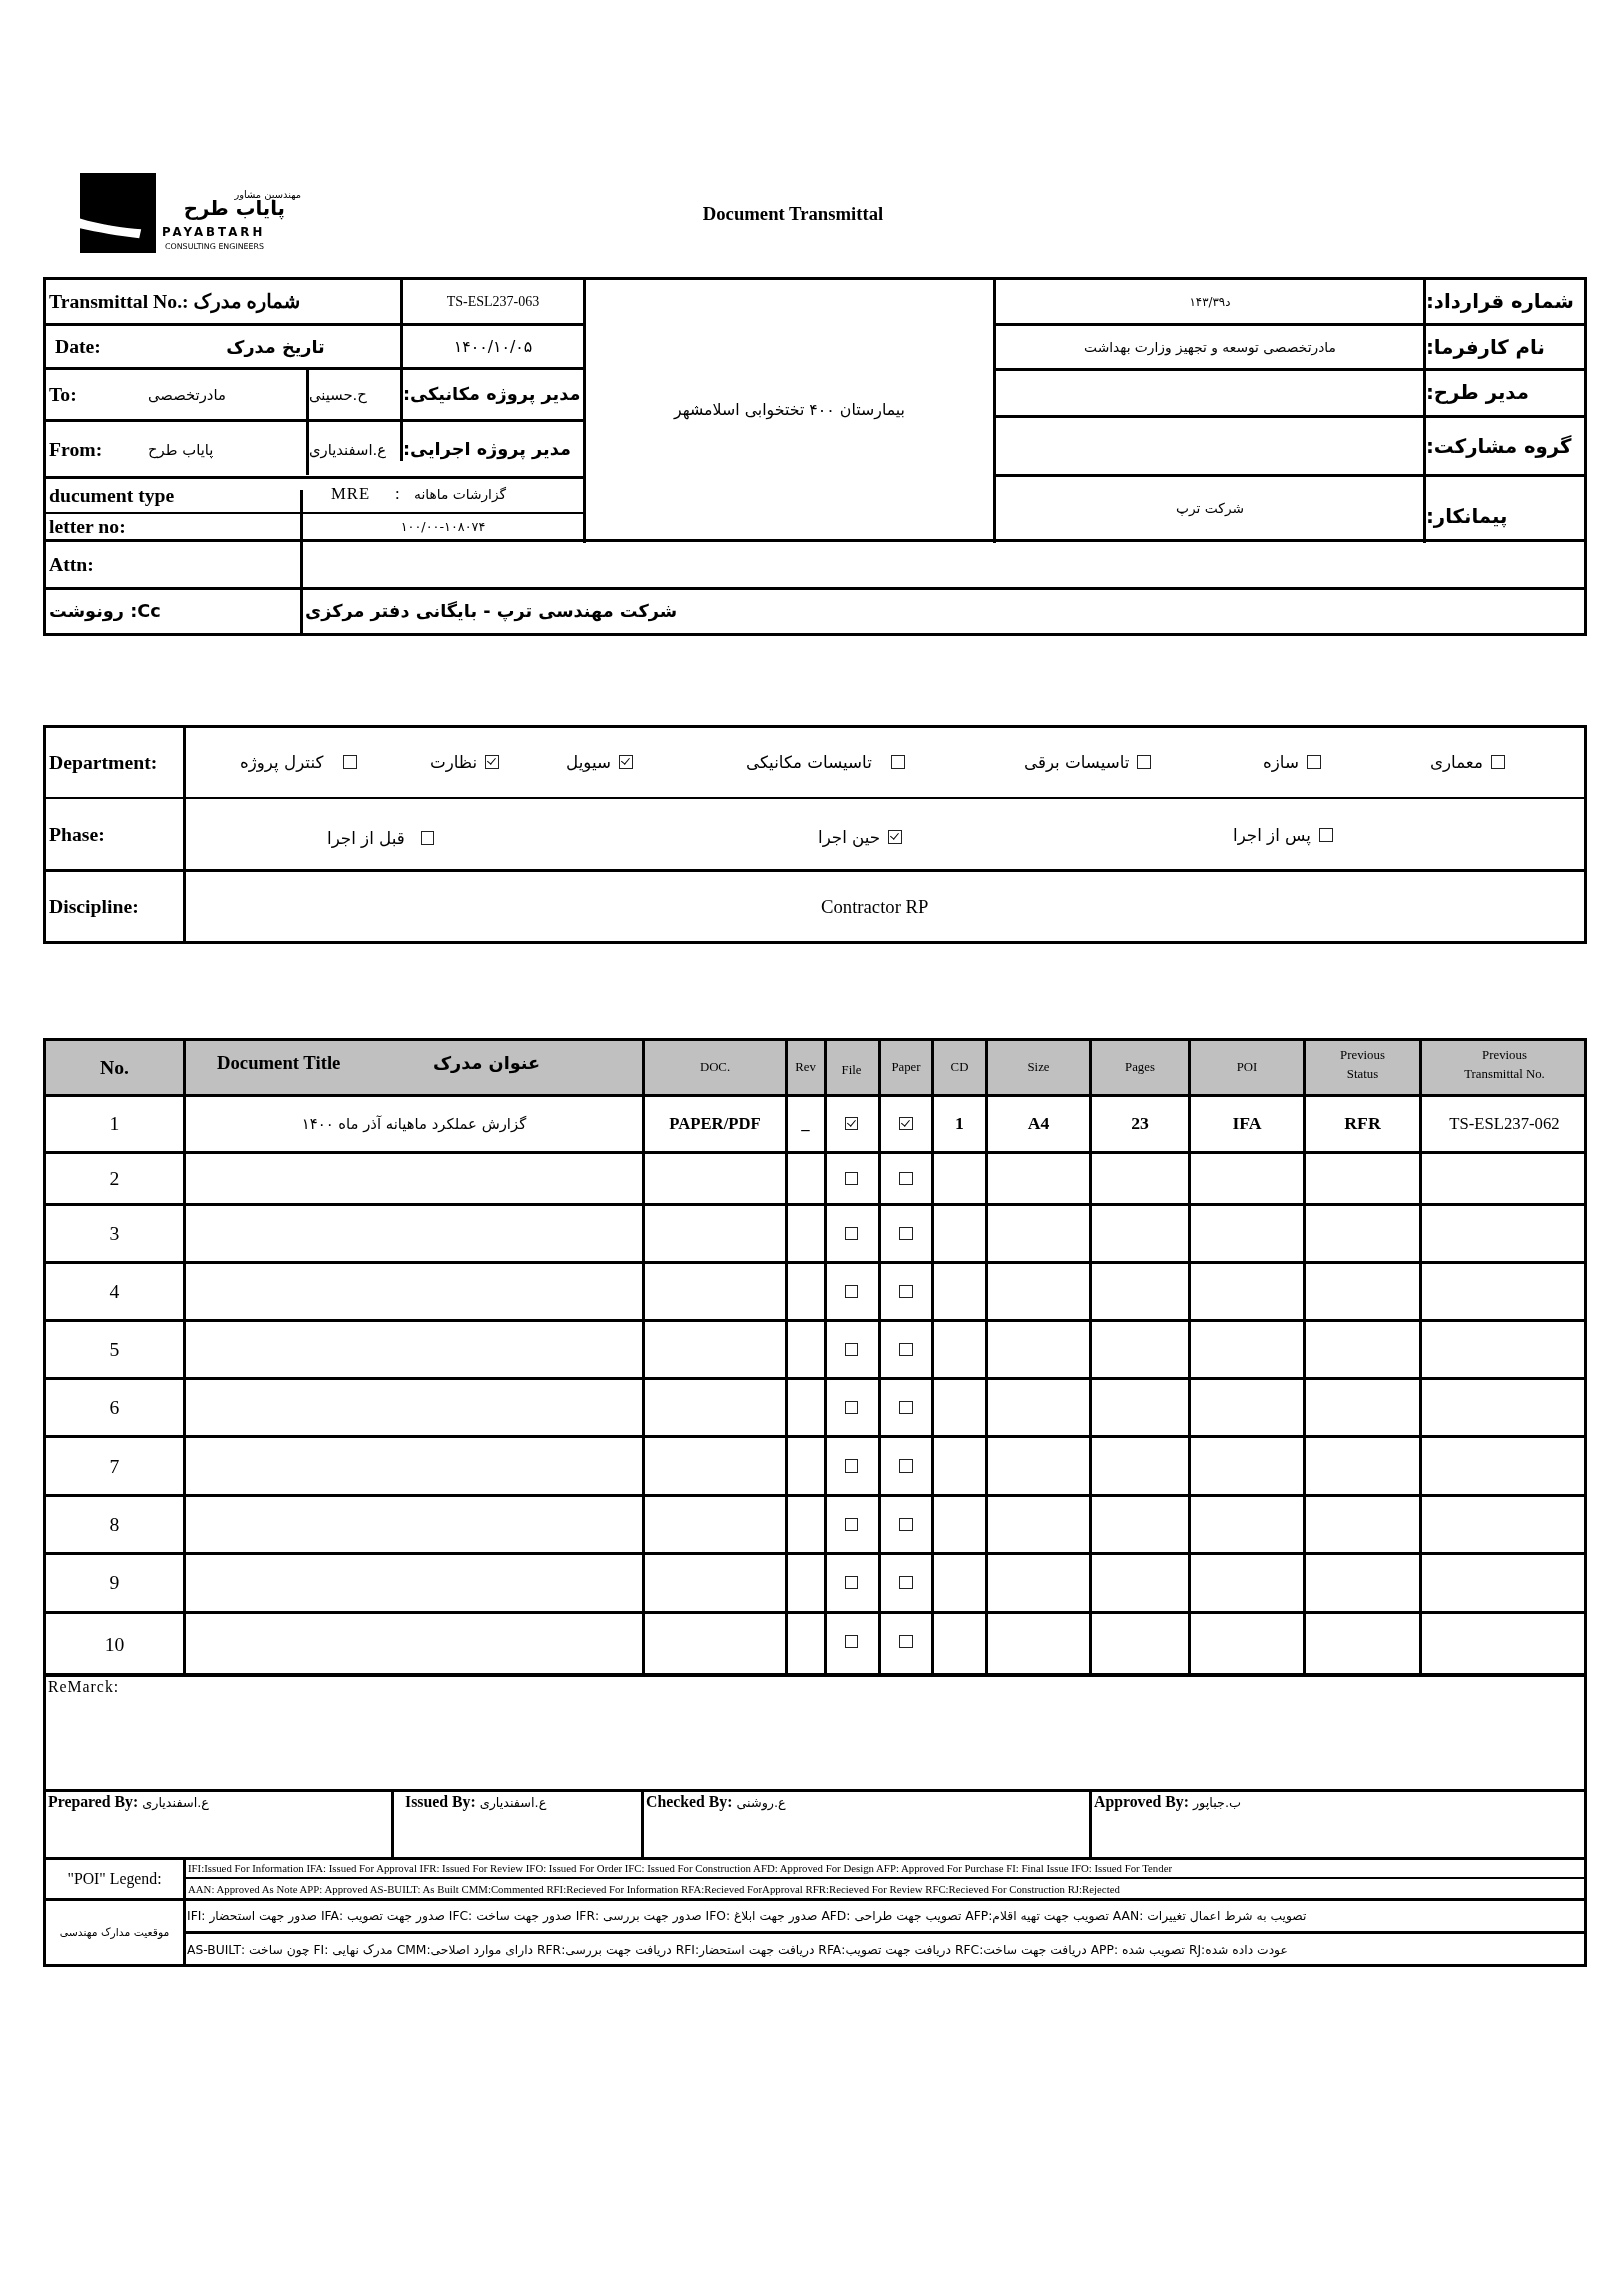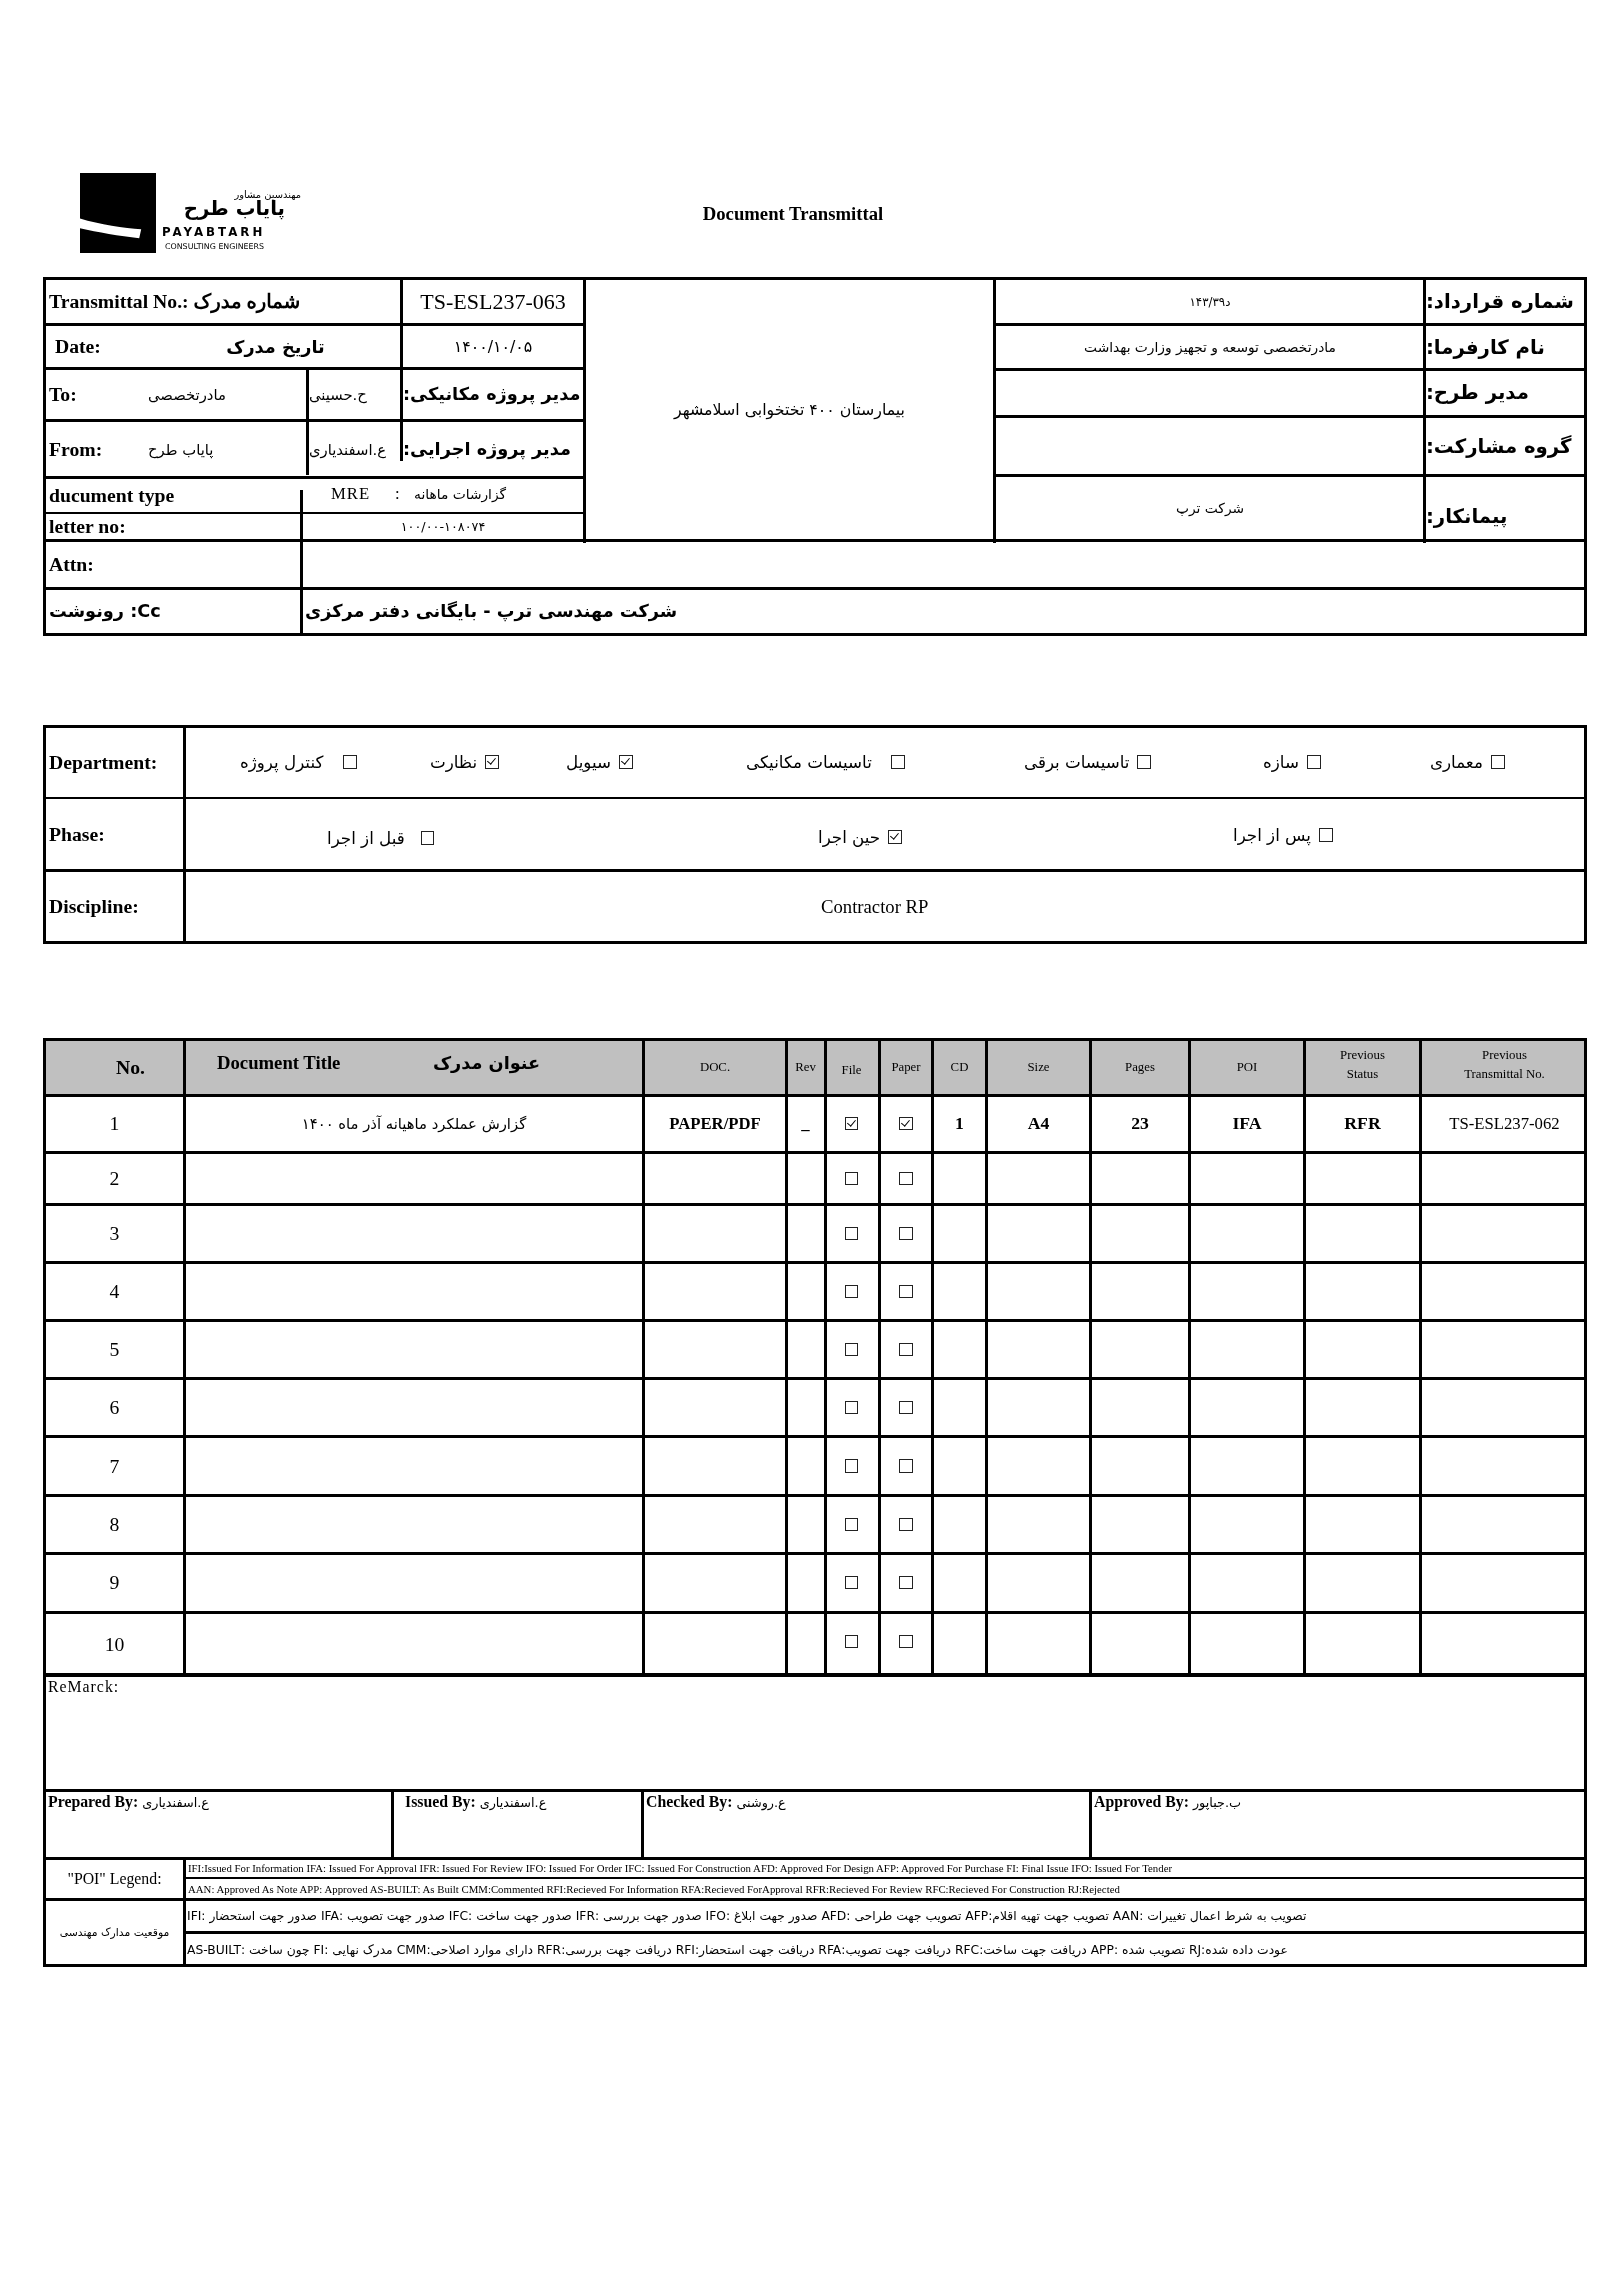--- a/index.html
+++ b/index.html
@@ -54,21 +54,21 @@
 <div class="thinh" style="left:43px;top:512px;width:542px;"></div>
 <div class="hl" style="left:43px;top:539px;width:1544px;"></div>
 <div class="hl" style="left:43px;top:587px;width:1544px;"></div>
 
 <div class="hl" style="left:993px;top:323px;width:594px;"></div>
 <div class="hl" style="left:993px;top:368px;width:594px;"></div>
 <div class="hl" style="left:993px;top:415px;width:594px;"></div>
 <div class="hl" style="left:993px;top:474px;width:594px;"></div>
 
 <div class="cell l bold" style="left:49px;top:280px;width:350px;height:43px;font-size:19.7px;">Transmittal No.: شماره مدرک</div>
-<div class="cell c" style="left:403px;top:280px;width:180px;height:43px;font-size:22px;text-align:right;">TS-ESL237-063</div>
+<div class="cell c" style="left:403px;top:280px;width:180px;height:43px;font-size:14px;text-align:right;">TS-ESL237-063</div>
 
 <div class="cell l bold" style="left:55px;top:326px;width:118px;height:41px;font-size:19.7px;">Date:</div>
 <div class="cell c bold sans rtl" style="left:177px;top:326px;width:197px;height:41px;font-size:17.7px;">تاریخ  مدرک</div>
 <div class="cell c sans" style="left:403px;top:326px;width:180px;height:41px;font-size:15.8px;">۱۴۰۰/۱۰/۰۵</div>
 
 <div class="cell l bold" style="left:49px;top:370px;width:99px;height:48px;font-size:19.7px;">To:</div>
 <div class="cell r sans" style="left:148px;top:370px;width:156px;height:48px;font-size:14.8px;padding-right:3.9px;">مادرتخصصی</div>
 <div class="cell r sans" style="left:309px;top:370px;width:91px;height:48px;font-size:14.8px;padding-right:3.9px;">ح.حسینی</div>
 <div class="cell r sans bold" style="left:403px;top:370px;width:180px;height:48px;font-size:17.7px;padding-right:3.9px;">مدیر پروژه مکانیکی:</div>
 
@@ -179,21 +179,21 @@
 <div class="hl" style="left:43px;top:1151px;width:1544px;"></div>
 <div class="hl" style="left:43px;top:1203px;width:1544px;"></div>
 <div class="hl" style="left:43px;top:1261px;width:1544px;"></div>
 <div class="hl" style="left:43px;top:1319px;width:1544px;"></div>
 <div class="hl" style="left:43px;top:1377px;width:1544px;"></div>
 <div class="hl" style="left:43px;top:1435px;width:1544px;"></div>
 <div class="hl" style="left:43px;top:1494px;width:1544px;"></div>
 <div class="hl" style="left:43px;top:1552px;width:1544px;"></div>
 <div class="hl" style="left:43px;top:1611px;width:1544px;"></div>
 
-<div class="cell c bold" style="left:46px;top:1041px;width:137px;height:53px;font-size:19.7px;margin-left:16px;">No.</div>
+<div class="cell c bold" style="left:46px;top:1041px;width:137px;height:53px;font-size:19.7px;">No.</div>
 <div class="cell l bold" style="left:217px;top:1041px;width:197px;height:43px;font-size:18.7px;">Document Title</div>
 <div class="cell r bold sans" style="left:433px;top:1041px;width:187px;height:43px;font-size:17.7px;">عنوان مدرک</div>
 <div class="cell c" style="left:645px;top:1041px;width:140px;height:53px;font-size:12.8px;">DOC.</div>
 <div class="cell c" style="left:788px;top:1041px;width:35px;height:53px;font-size:12.8px;">Rev</div>
 <div class="cell c" style="left:826px;top:1041px;width:51px;height:58px;font-size:12.8px;">File</div>
 <div class="cell c" style="left:881px;top:1041px;width:50px;height:53px;font-size:12.8px;">Paper</div>
 <div class="cell c" style="left:934px;top:1041px;width:51px;height:53px;font-size:12.8px;">CD</div>
 <div class="cell c" style="left:988px;top:1041px;width:101px;height:53px;font-size:12.8px;">Size</div>
 <div class="cell c" style="left:1092px;top:1041px;width:96px;height:53px;font-size:12.8px;">Pages</div>
 <div class="cell c" style="left:1191px;top:1041px;width:112px;height:53px;font-size:12.8px;">POI</div>

